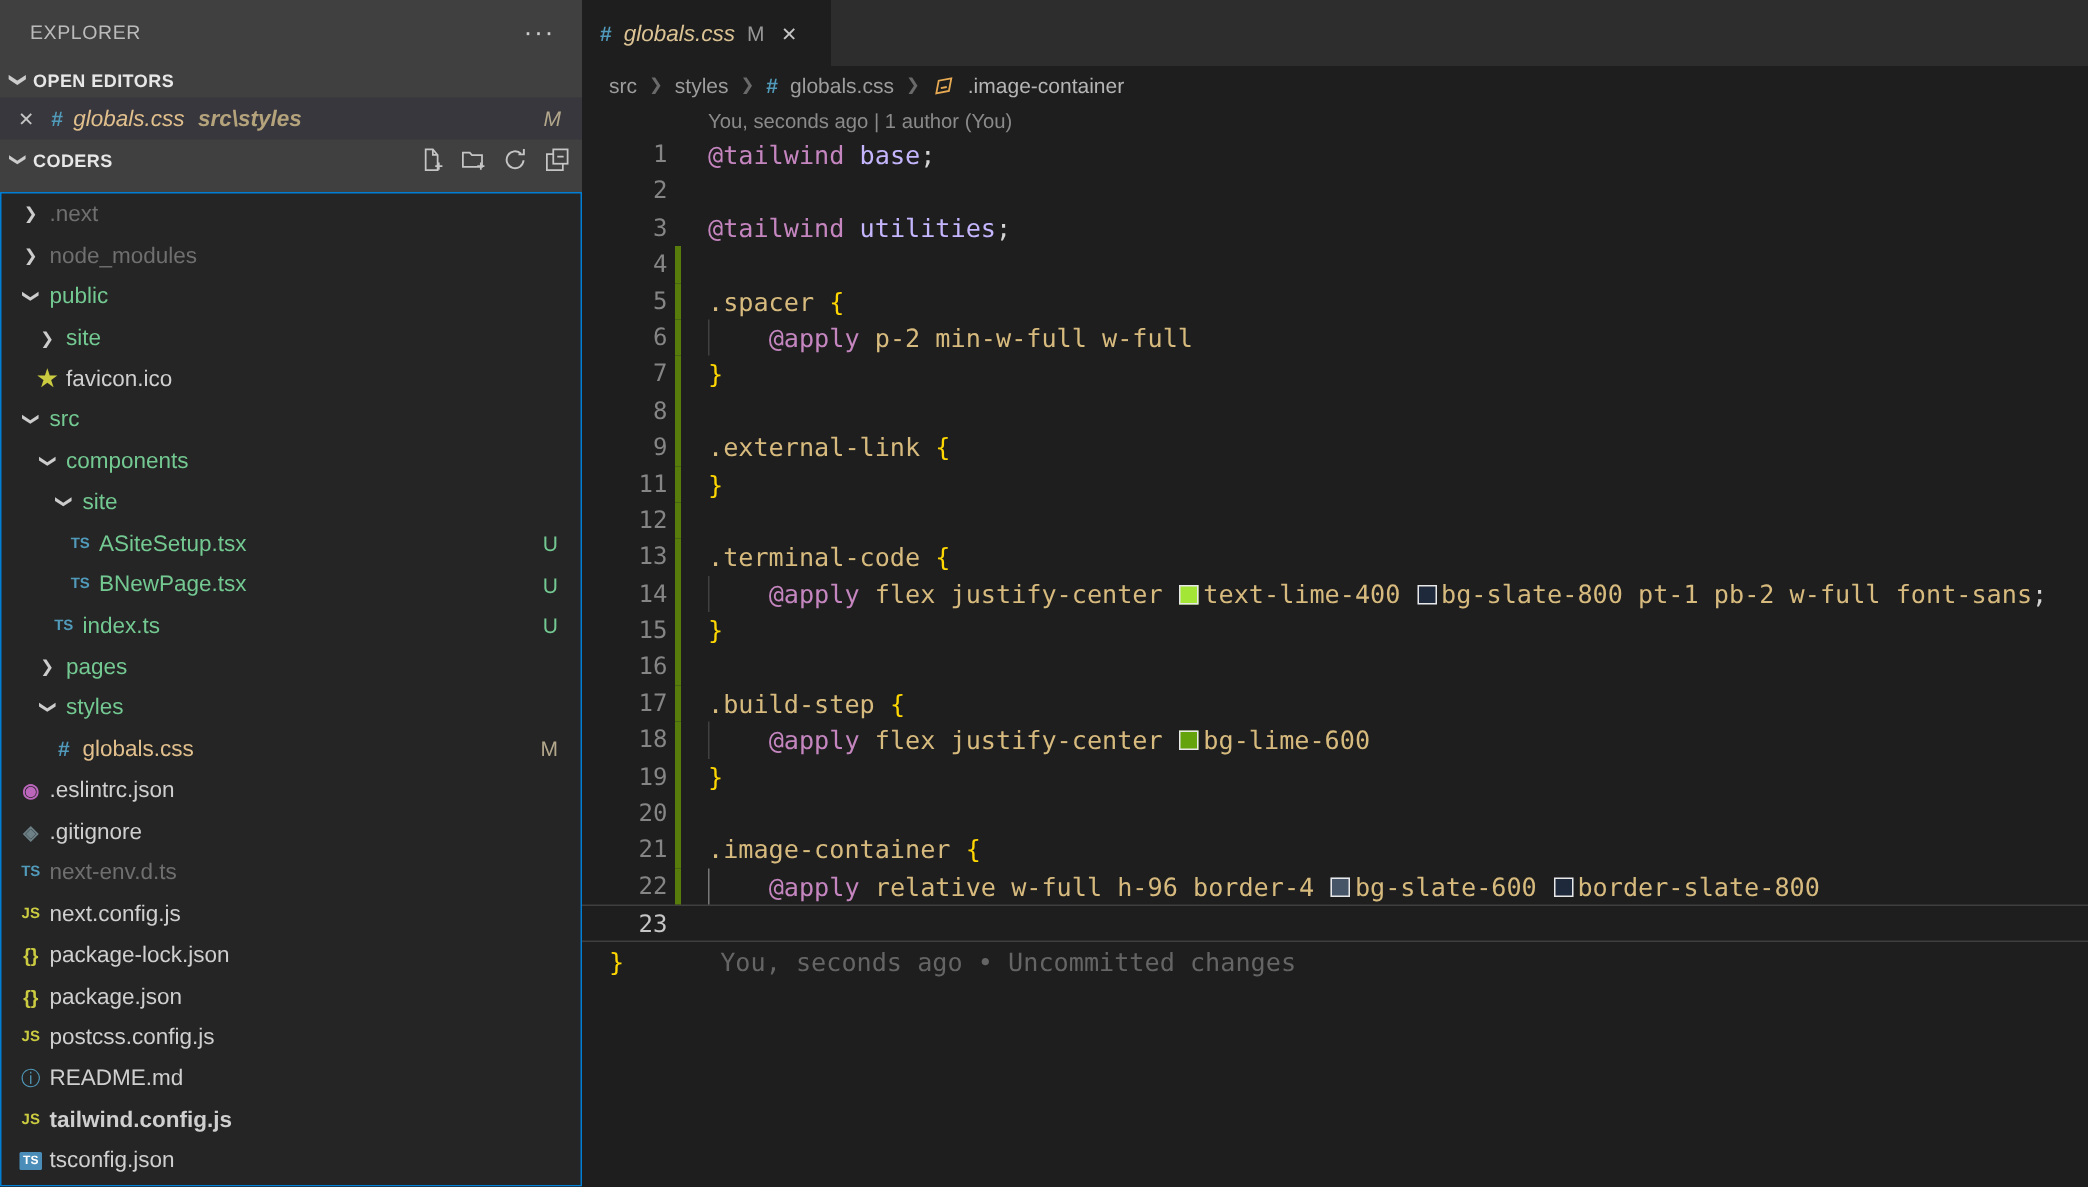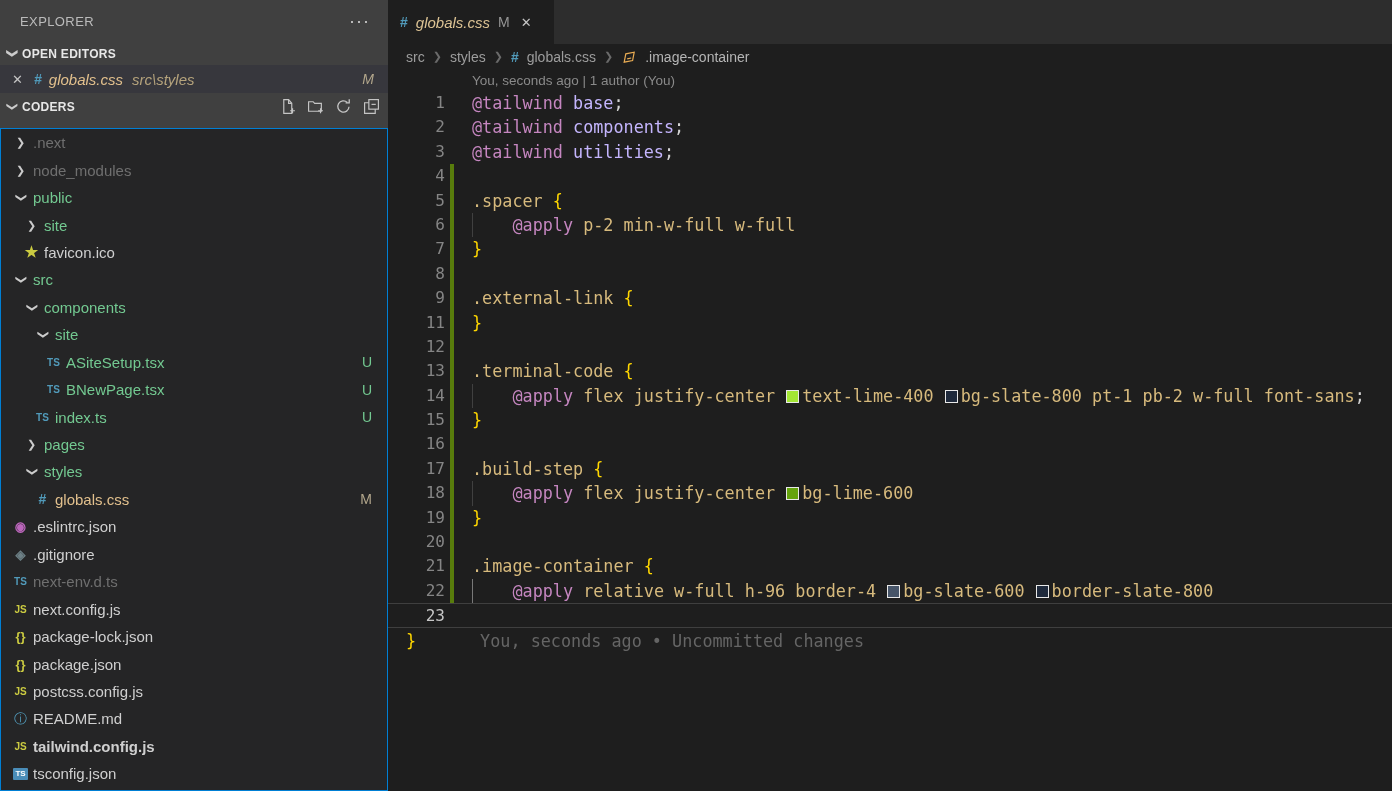--- a/index.html
+++ b/index.html
@@ -13,21 +13,21 @@
   .more { color:#cccccc; font-size:18px; letter-spacing:1px; cursor:default; line-height:10px; }
 
   .sec-header { display:flex; align-items:center; font-weight:bold; font-size:12px; color:#e7e7e7; height:23px; padding-left:5px; letter-spacing:.3px; }
   .sec-header .chev { margin-right:3px; }
   .chev { display:inline-block; font-size:11px; color:#cccccc; width:14px; text-align:center; font-style:normal; }
   .chev.down { transform:rotate(90deg); }
 
   .oe-item { height:28px; display:flex; align-items:center; background:#37373d; padding:0 14px 0 12px; font-size:15px; font-style:italic; }
   .oe-close { font-style:normal; color:#c5c5c5; font-size:13px; width:22px; }
   .oe-name { color:#e2c08d; margin-left:7px; }
-  .oe-desc { color:#b5a37c; margin-left:9px; }
+  .oe-desc { color:#b5a37c; margin-left:9px;font-weight:bold; }
   .oe-badge { margin-left:auto; color:#b3a78c; font-size:14px; }
 
   .coders-header { height:27px; display:flex; align-items:center; padding-left:5px; padding-right:8px; }
   .coders-label { font-weight:bold; font-size:12px; color:#e7e7e7; letter-spacing:.3px; margin-left:3px; }
   .sec-actions { margin-left:auto; display:flex; gap:11px; align-items:center; }
   .sec-actions svg { display:block; }
 
   .tree { position:absolute; top:128px; left:0; right:0; bottom:0; border:1px solid #007fd4; overflow:hidden; background:#252526; }
   .trow { height:27.45px; display:flex; align-items:center; font-size:15px; padding-right:15px; white-space:nowrap; }
   .slot { width:21px; display:flex; justify-content:center; align-items:center; flex:none; }
@@ -326,21 +326,20 @@
 
   <div class="codearea">
       <div class="line">
         <span class="ln">1</span>
         <span class="bar"></span>
         <span class="code"><span class="tok-a">@tailwind </span><span class="tok-k">base</span><span class="tok-p">;</span></span>
       </div>
       <div class="line">
         <span class="ln">2</span>
         <span class="bar"></span>
-        <span class="code"><span class="tok-a">@tailwind </span><span class="tok-k">components</span><span class="tok-p">;</span></span>
       </div>
       <div class="line">
         <span class="ln">3</span>
         <span class="bar"></span>
         <span class="code"><span class="tok-a">@tailwind </span><span class="tok-k">utilities</span><span class="tok-p">;</span></span>
       </div>
       <div class="line">
         <span class="ln">4</span>
         <span class="bar changed"></span>
         <span class="code"></span>

